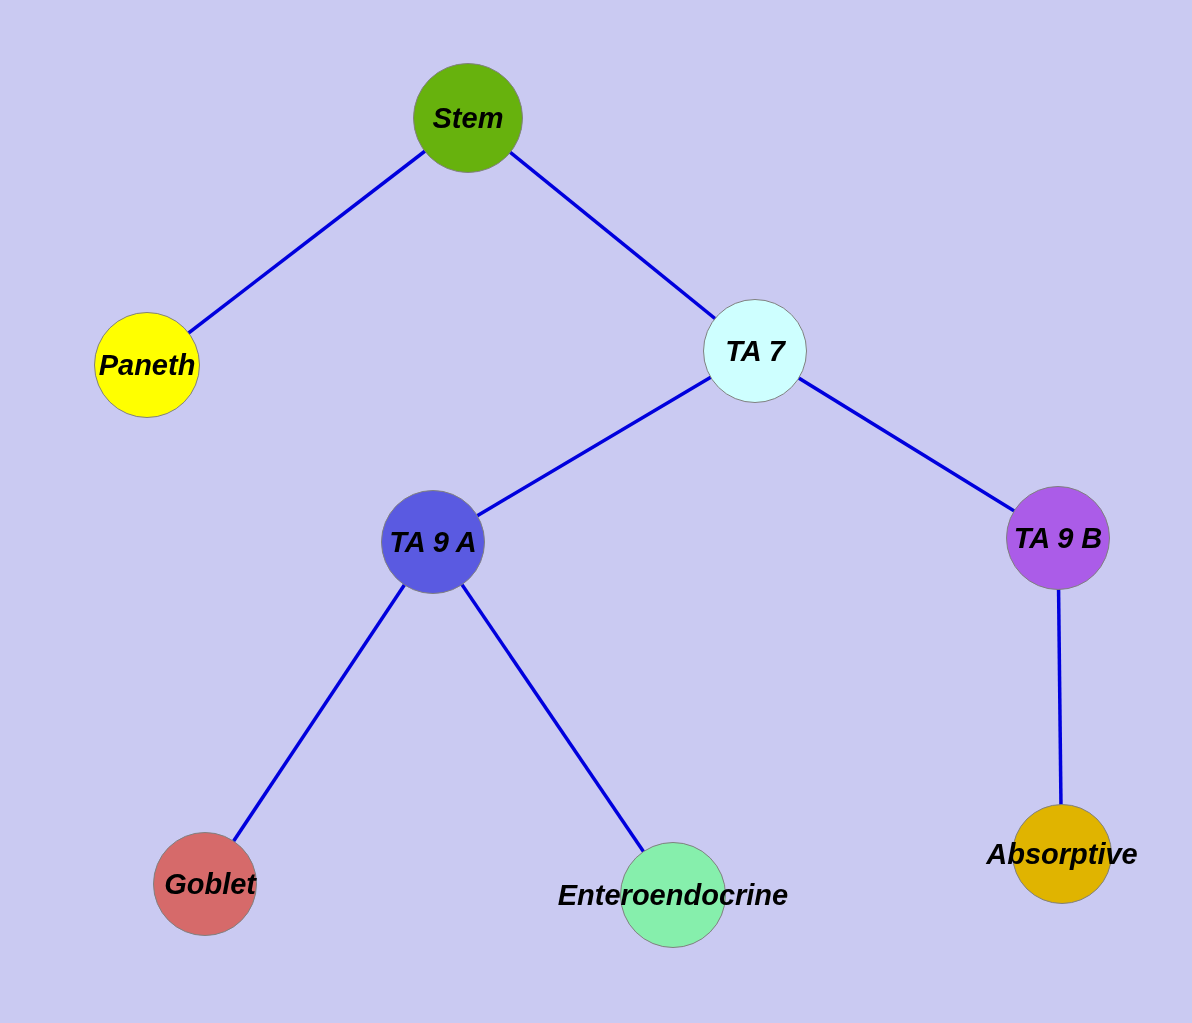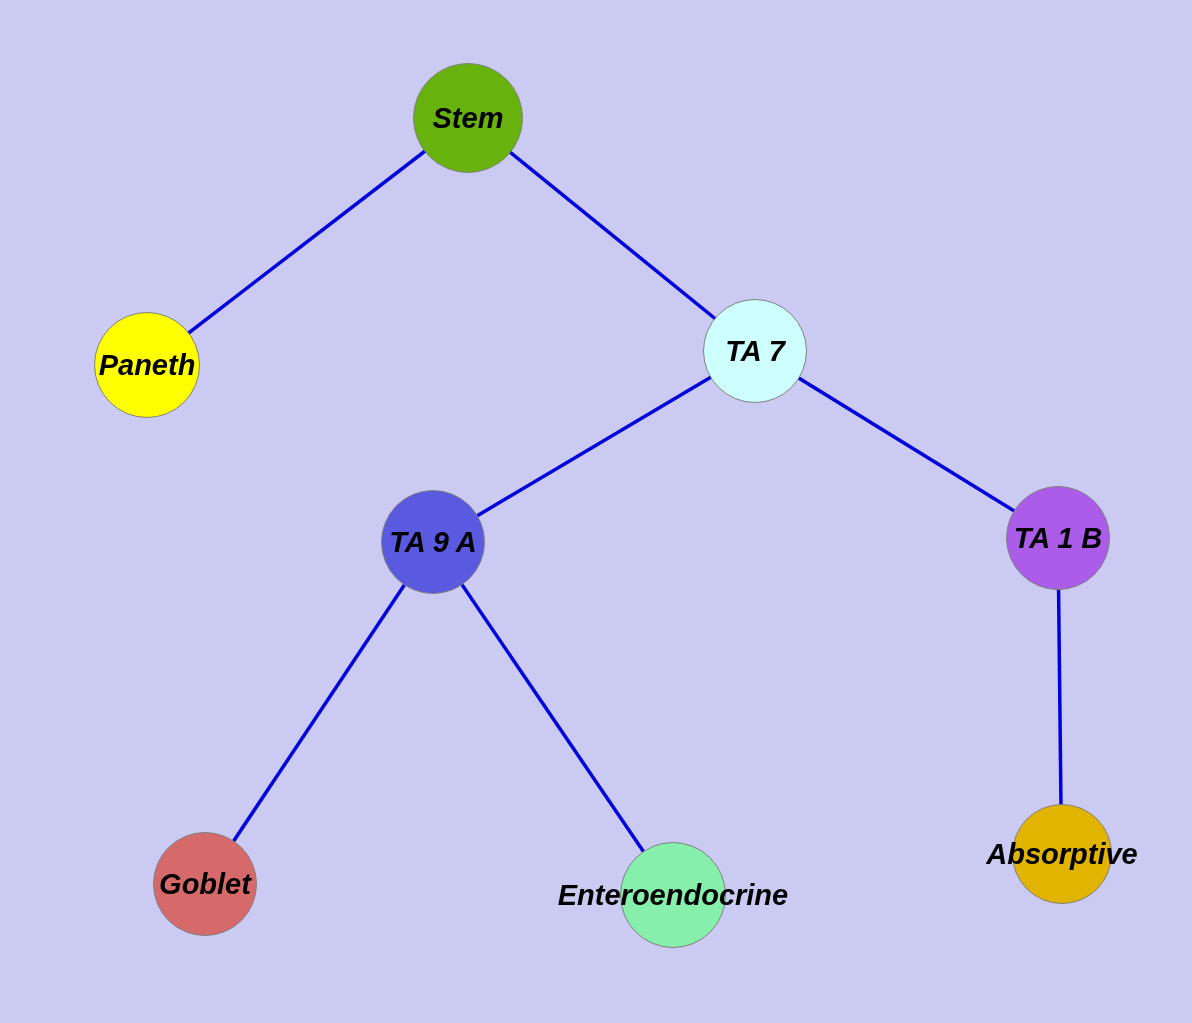--- a/index.html
+++ b/index.html
@@ -61,23 +61,23 @@
       <div class="node" style="left: 94px; top: 312px; width: 106px; height: 106px; background: rgb(255, 255, 0); border: 1.5px solid rgb(128, 128, 128);">
         <span class="node-label">Paneth</span>
       </div>
       <div class="node" style="left: 703px; top: 299px; width: 104px; height: 104px; background: rgb(206, 255, 255); border: 1.5px solid rgb(128, 128, 128);">
         <span class="node-label">TA 7</span>
       </div>
       <div class="node" style="left: 381px; top: 490px; width: 104px; height: 104px; background: rgb(90, 90, 225); border: 1.5px solid rgb(128, 128, 128);">
         <span class="node-label">TA 9 A</span>
       </div>
       <div class="node" style="left: 1006px; top: 486px; width: 104px; height: 104px; background: rgb(171, 92, 232); border: 1.5px solid rgb(128, 128, 128);">
-        <span class="node-label">TA 1 B</span>
+        <span class="node-label">TA 9 B</span>
       </div>
-      <div class="node" style="left: 153px; top: 832px; width: 104px; height: 104px; background: rgb(214, 106, 106); border: 1.5px solid rgb(128, 128, 128);">
+      <div class="node" style="left: 153px; top: 832px; width: 104px; height: 104px; background: rgb(214, 106, 106); border: 1.5px solid rgb(128, 128, 128); justify-content: flex-end;">
         <span class="node-label">Goblet</span>
       </div>
       <div class="node" style="left: 620px; top: 842px; width: 106px; height: 106px; background: #86efac; border: 1.5px solid rgb(128, 128, 128);">
         <span class="node-label">Enteroendocrine</span>
       </div>
       <div class="node" style="left: 1012px; top: 804px; width: 100px; height: 100px; background: rgb(224, 180, 0); border: 1.5px solid rgb(128, 128, 128);">
         <span class="node-label">Absorptive</span>
       </div>
     </div>
 </div>

